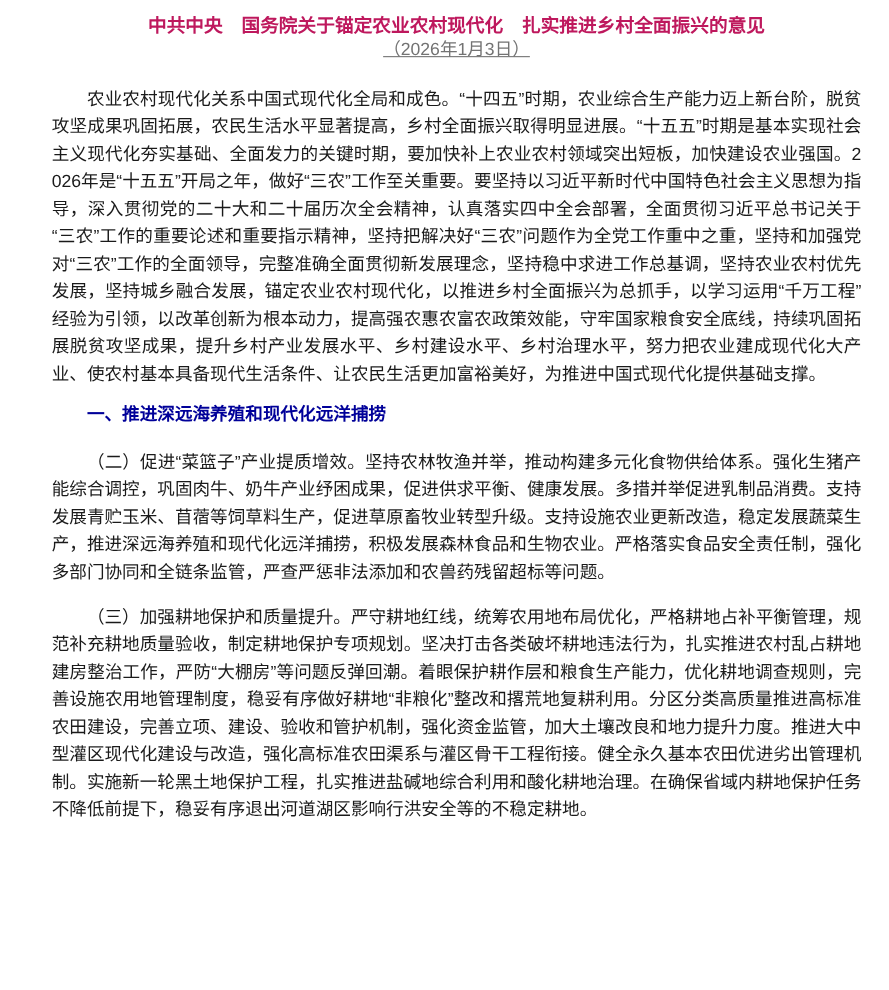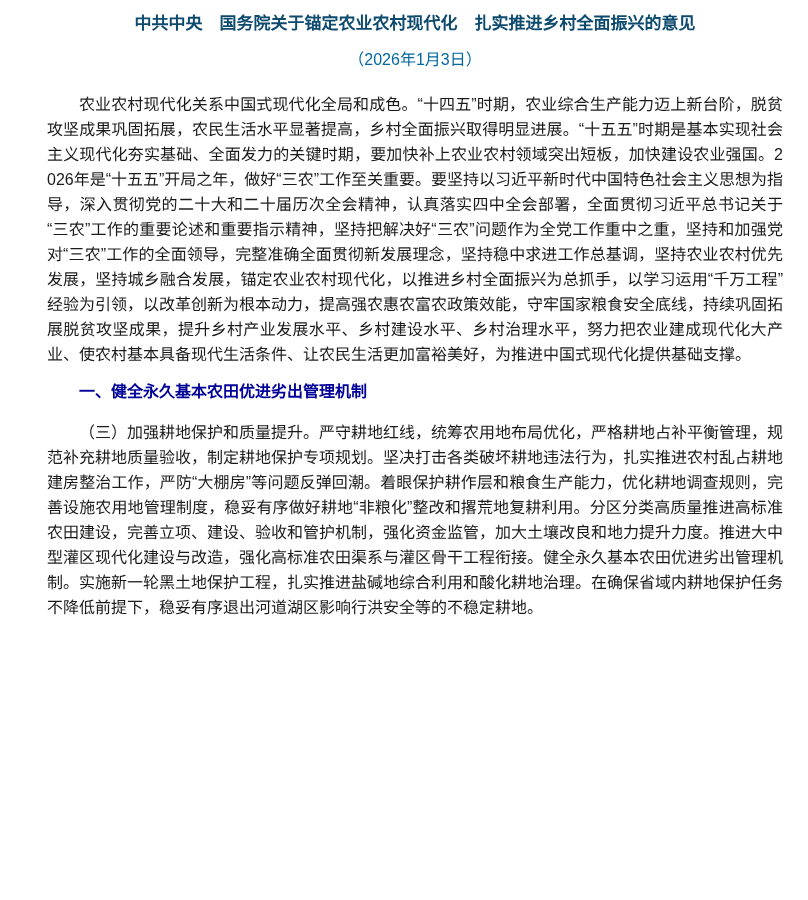--- a/index.html
+++ b/index.html
@@ -17,28 +17,29 @@
     padding: 0 25px 0 47px;
     box-sizing: border-box;
     width: 808px;
   }
   .doc-title {
     margin: 12px 0 0 0;
     font-size: 17px;
     line-height: 24px;
     font-weight: bold;
     text-align: center;
-    color: #0c4a6e;
+    color: #be185d;
   }
   .doc-date {
-    margin: 14px 0 0 0;
+    margin: 0 0 0 0;
     font-size: 16px;
     line-height: 20px;
     text-align: center;
-    color: #0369a1;
+    color: #737373;
+    text-decoration: underline;
   }
   .para {
     margin: 27px 0 0 0;
     font-size: 16px;
     line-height: 25px;
     color: #1a1a1a;
     text-align: justify;
     text-justify: inter-ideograph;
     text-indent: 2em;
     word-break: break-all;
@@ -58,18 +59,19 @@
 </head>
 <body>
 
 <div class="doc">
   <h1 class="doc-title">中共中央　国务院关于锚定农业农村现代化　扎实推进乡村全面振兴的意见</h1>
 
   <div class="doc-date">（2026年1月3日）</div>
 
   <p class="para intro">农业农村现代化关系中国式现代化全局和成色。“十四五”时期，农业综合生产能力迈上新台阶，脱贫攻坚成果巩固拓展，农民生活水平显著提高，乡村全面振兴取得明显进展。“十五五”时期是基本实现社会主义现代化夯实基础、全面发力的关键时期，要加快补上农业农村领域突出短板，加快建设农业强国。2026年是“十五五”开局之年，做好“三农”工作至关重要。要坚持以习近平新时代中国特色社会主义思想为指导，深入贯彻党的二十大和二十届历次全会精神，认真落实四中全会部署，全面贯彻习近平总书记关于“三农”工作的重要论述和重要指示精神，坚持把解决好“三农”问题作为全党工作重中之重，坚持和加强党对“三农”工作的全面领导，完整准确全面贯彻新发展理念，坚持稳中求进工作总基调，坚持农业农村优先发展，坚持城乡融合发展，锚定农业农村现代化，以推进乡村全面振兴为总抓手，以学习运用“千万工程”经验为引领，以改革创新为根本动力，提高强农惠农富农政策效能，守牢国家粮食安全底线，持续巩固拓展脱贫攻坚成果，提升乡村产业发展水平、乡村建设水平、乡村治理水平，努力把农业建成现代化大产业、使农村基本具备现代生活条件、让农民生活更加富裕美好，为推进中国式现代化提供基础支撑。</p>
 
-  <h2 class="section-heading">一、健全永久基本农田优进劣出管理机制</h2>
+  <h2 class="section-heading">一、推进深远海养殖和现代化远洋捕捞</h2>
 
 
+  <p class="para item2">（二）促进“菜篮子”产业提质增效。坚持农林牧渔并举，推动构建多元化食物供给体系。强化生猪产能综合调控，巩固肉牛、奶牛产业纾困成果，促进供求平衡、健康发展。多措并举促进乳制品消费。支持发展青贮玉米、苜蓿等饲草料生产，促进草原畜牧业转型升级。支持设施农业更新改造，稳定发展蔬菜生产，推进深远海养殖和现代化远洋捕捞，积极发展森林食品和生物农业。严格落实食品安全责任制，强化多部门协同和全链条监管，严查严惩非法添加和农兽药残留超标等问题。</p>
 
   <p class="para item3">（三）加强耕地保护和质量提升。严守耕地红线，统筹农用地布局优化，严格耕地占补平衡管理，规范补充耕地质量验收，制定耕地保护专项规划。坚决打击各类破坏耕地违法行为，扎实推进农村乱占耕地建房整治工作，严防“大棚房”等问题反弹回潮。着眼保护耕作层和粮食生产能力，优化耕地调查规则，完善设施农用地管理制度，稳妥有序做好耕地“非粮化”整改和撂荒地复耕利用。分区分类高质量推进高标准农田建设，完善立项、建设、验收和管护机制，强化资金监管，加大土壤改良和地力提升力度。推进大中型灌区现代化建设与改造，强化高标准农田渠系与灌区骨干工程衔接。健全永久基本农田优进劣出管理机制。实施新一轮黑土地保护工程，扎实推进盐碱地综合利用和酸化耕地治理。在确保省域内耕地保护任务不降低前提下，稳妥有序退出河道湖区影响行洪安全等的不稳定耕地。</p>
 </div>
 
 </body></html>

